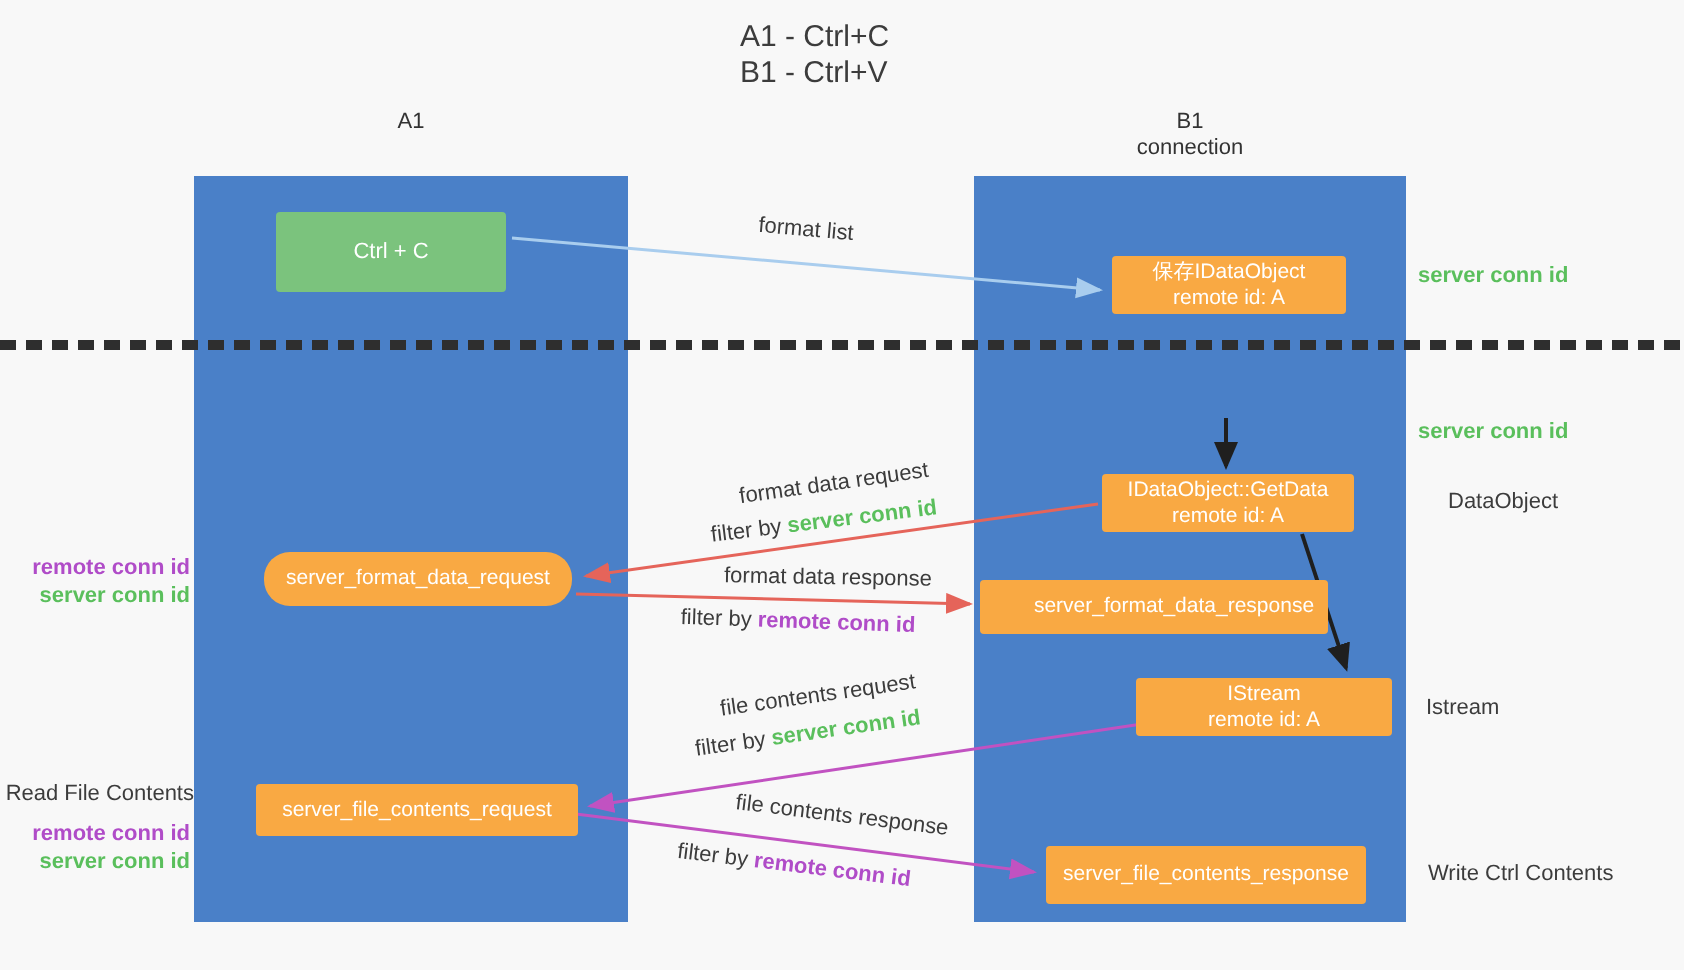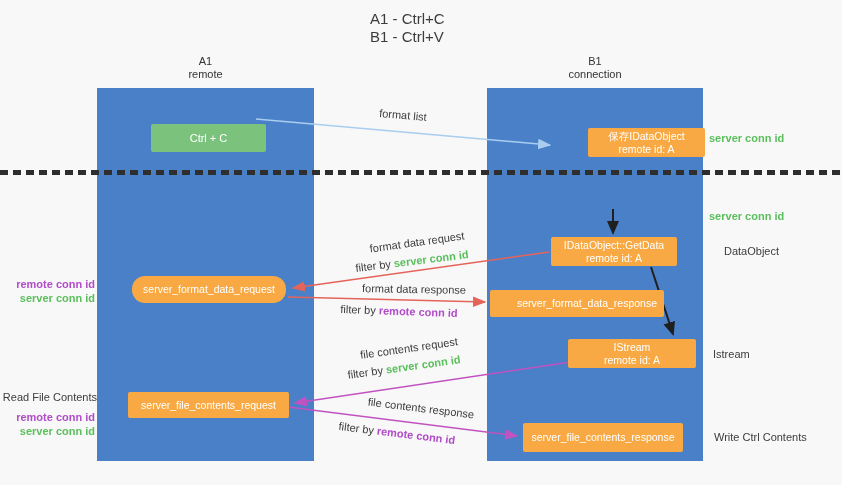--- a/index.html
+++ b/index.html
@@ -39,21 +39,20 @@
 
 <div class="canvas">
 
   <div class="abs title">
     <div>A1 - Ctrl+C</div>
     <div>B1 - Ctrl+V</div>
   </div>
 
   <div class="abs lane-header" style="left:97px;width:217px;">
     <div>A1</div>
-    <div>remote</div>
   </div>
   <div class="abs lane-header" style="left:487px;width:216px;">
     <div>B1</div>
     <div>connection</div>
   </div>
 
   <div class="abs lane" style="left:97px;width:217px;"></div>
   <div class="abs lane" style="left:487px;width:216px;"></div>
 
   <div class="abs divider"></div>
@@ -75,24 +74,24 @@
     </defs>
     <line class="ln-blue" x1="256" y1="119" x2="550" y2="145" marker-end="url(#mhBlue)"></line>
     <line class="ln-blk" x1="613" y1="209" x2="613" y2="233" marker-end="url(#mhBlk)"></line>
     <line class="ln-red" x1="549" y1="252" x2="293" y2="288" marker-end="url(#mhRed)"></line>
     <line class="ln-red" x1="288" y1="297" x2="485" y2="302" marker-end="url(#mhRed)"></line>
     <line class="ln-blk" x1="651" y1="267" x2="673" y2="334" marker-end="url(#mhBlk)"></line>
     <line class="ln-mag" x1="571" y1="362" x2="295" y2="403" marker-end="url(#mhMag)"></line>
     <line class="ln-mag" x1="288" y1="407" x2="517" y2="436" marker-end="url(#mhMag)"></line>
   </svg>
 
-  <div class="abs node green" style="left:151px;top:106px;width:115px;height:28px;margin-top:18px;">
+  <div class="abs node green" style="left:138px;top:106px;width:115px;height:40px;">
     <span>Ctrl + C</span>
   </div>
-  <div class="abs node orange" style="left:556px;top:128px;width:117px;height:29px;margin-left:32px;">
+  <div class="abs node orange" style="left:556px;top:128px;width:117px;height:29px;">
     <span>保存IDataObject</span>
     <span>remote id: A</span>
   </div>
   <div class="abs node orange" style="left:551px;top:237px;width:126px;height:29px;">
     <span>IDataObject::GetData</span>
     <span>remote id: A</span>
   </div>
   <div class="abs node orange" style="left:132px;top:276px;width:154px;height:27px;border-radius:13px;">
     <span>server_format_data_request</span>
   </div>

